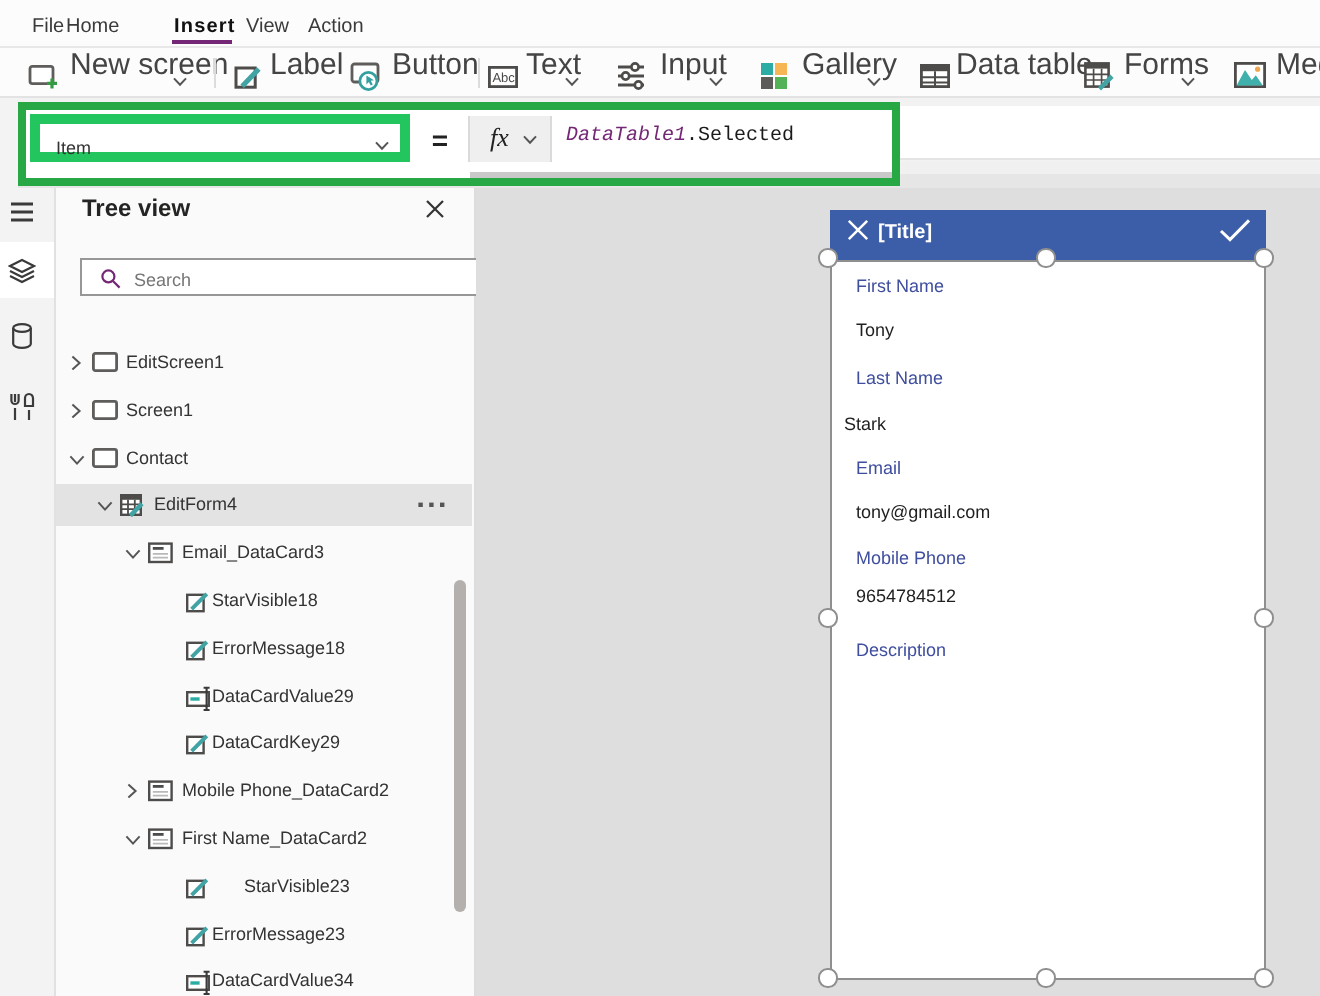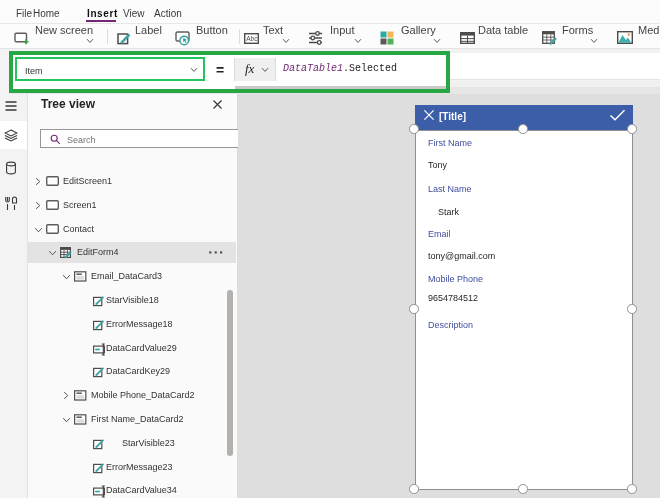--- a/index.html
+++ b/index.html
@@ -2,30 +2,30 @@
 <html><head><meta charset="utf-8"><meta charset="utf-8"><style>
 *{margin:0;padding:0;box-sizing:border-box}
 html,body{width:660px;height:498px;overflow:hidden}
 body{font-family:"Liberation Sans",sans-serif;position:relative;background:#fff;-webkit-font-smoothing:antialiased}
 
 #menubar{position:absolute;left:0;top:0;width:660px;height:24px;background:#fcfcfc;border-bottom:1px solid #e8e8e8}
 #menubar span{position:absolute;top:7.5px;font-size:10px;color:#3a3a3a}
 #insert-ul{position:absolute;left:86px;top:20px;width:30px;height:2px;background:#742774}
 
 #toolbar{position:absolute;left:0;top:24px;width:660px;height:25px;background:#fcfcfc;border-bottom:1px solid #e3e3e3}
-#toolbar .tb-txt{position:absolute;top:0;font-size:11px;color:#444}
+#toolbar .tb-txt{position:absolute;top:0;font-size:15px;color:#444}
 #toolbar .sep{position:absolute;top:5px;width:1px;height:15px;background:#dcdcdc}
 #toolbar svg{position:absolute}
 
 #frow{position:absolute;left:0;top:49px;width:660px;height:45px;background:#f2f2f2}
 #frow .white{position:absolute;left:0;top:4px;width:660px;height:27px;background:#fff;border-bottom:1px solid #e4e4e4}
 #frow .gray{position:absolute;left:0;top:32px;width:660px;height:6px;background:#f0f0f0}
 #frow .gray2{position:absolute;left:0;top:38px;width:660px;height:7px;background:#e6e6e6}
 #greenbox{position:absolute;left:9px;top:2px;width:441px;height:42px;border:4px solid #28a745;background:#fff}
-#itemdd{position:absolute;left:2px;top:2px;width:190px;height:24px;border:2px solid #22c55e;background:#fff}
+#itemdd{position:absolute;left:2px;top:2px;width:190px;height:24px;border:5px solid #22c55e;background:#fff}
 #itemdd .t{position:absolute;left:8px;top:7px;font-size:9px;color:#333}
 #eq{position:absolute;left:198px;top:3px;width:18px;height:24px;font-size:14px;font-weight:700;color:#222;text-align:center;line-height:24px}
 #fxbtn{position:absolute;left:221px;top:3px;width:42px;height:23px;background:#efefef;border-left:1px solid #dadada;border-right:1px solid #dadada}
 #fxbtn .fx{position:absolute;left:10px;top:3px;font-family:"Liberation Serif",serif;font-style:italic;font-size:13px;color:#222}
 #ftext{position:absolute;left:270px;top:7.5px;font-family:"Liberation Mono",monospace;font-size:10px;color:#1a1a1a;white-space:pre}
 #ftext i{color:#742774}
 #fscroll{position:absolute;left:222px;top:30.5px;width:211px;height:3px;background:#c9c9c9}
 
 #rail{position:absolute;left:0;top:94px;width:28px;height:404px;background:#f3f3f3;border-right:1px solid #e1e1e1}
 #rail .sel{position:absolute;left:0;top:27px;width:27px;height:28px;background:#fff}
@@ -335,21 +335,21 @@
   <svg style="position:absolute;left:185px;top:15px" width="12" height="12" viewBox="0 0 12 12">
       <path d="M1.4 1.4 10.6 10.6M10.6 1.4 1.4 10.6" stroke="#fff" stroke-width="1.25"></path>
     </svg>
   <div id="htitle">[Title]</div>
   <svg style="position:absolute;left:371px;top:14.5px" width="17" height="12" viewBox="0 0 17 12">
       <path d="M1.5 6.5 6 10.8 15.5 1.2" fill="none" stroke="#fff" stroke-width="1.5"></path>
     </svg>
 <div class="fld lbl" style="left:190px;top:44px">First Name</div>
     <div class="fld val" style="left:190px;top:65.5px">Tony</div>
     <div class="fld lbl" style="left:190px;top:90px">Last Name</div>
-    <div class="fld val" style="left:200px;top:112.5px">Stark</div>
+    <div class="fld val" style="left:184px;top:112.5px">Stark</div>
     <div class="fld lbl" style="left:190px;top:135px">Email</div>
     <div class="fld val" style="left:190px;top:157px">tony@gmail.com</div>
     <div class="fld lbl" style="left:190px;top:180px">Mobile Phone</div>
     <div class="fld val" style="left:190px;top:199px">9654784512</div>
     <div class="fld lbl" style="left:190px;top:226px">Description</div>
     <div class="handle" style="left:172px;top:31px"></div>
     <div class="handle" style="left:281px;top:31px"></div>
     <div class="handle" style="left:390px;top:31px"></div>
     <div class="handle" style="left:172px;top:211px"></div>
     <div class="handle" style="left:390px;top:211px"></div>

